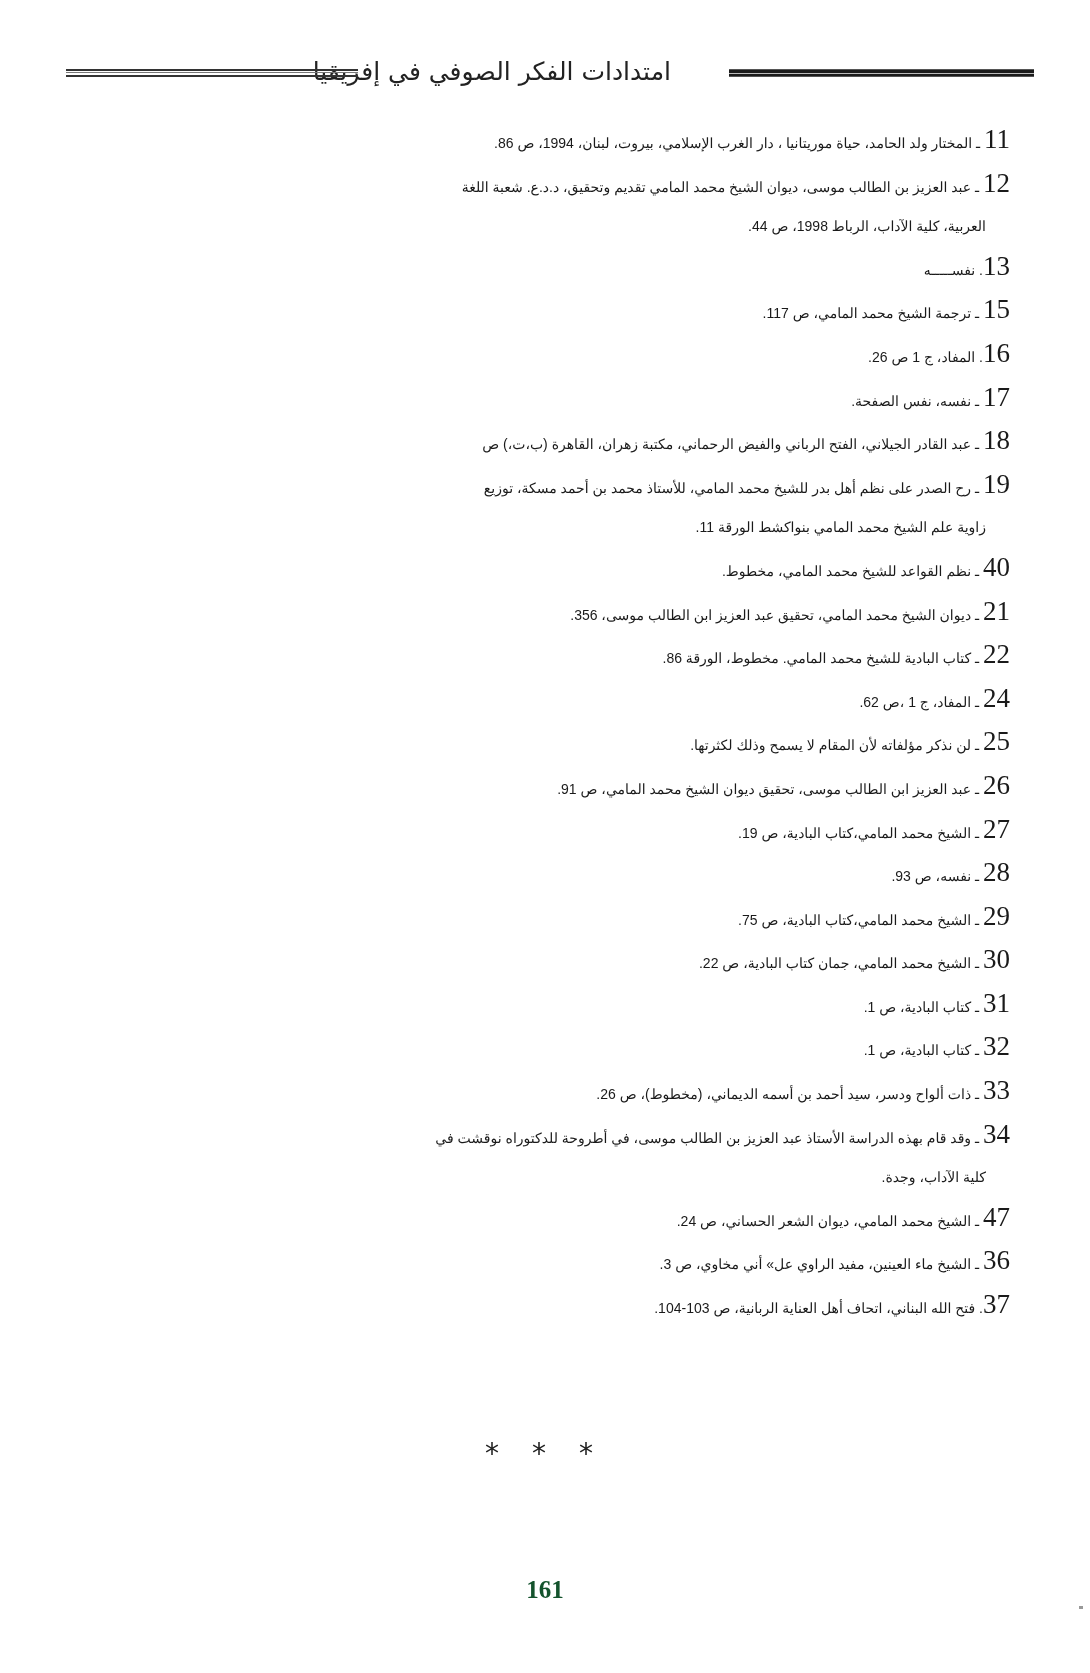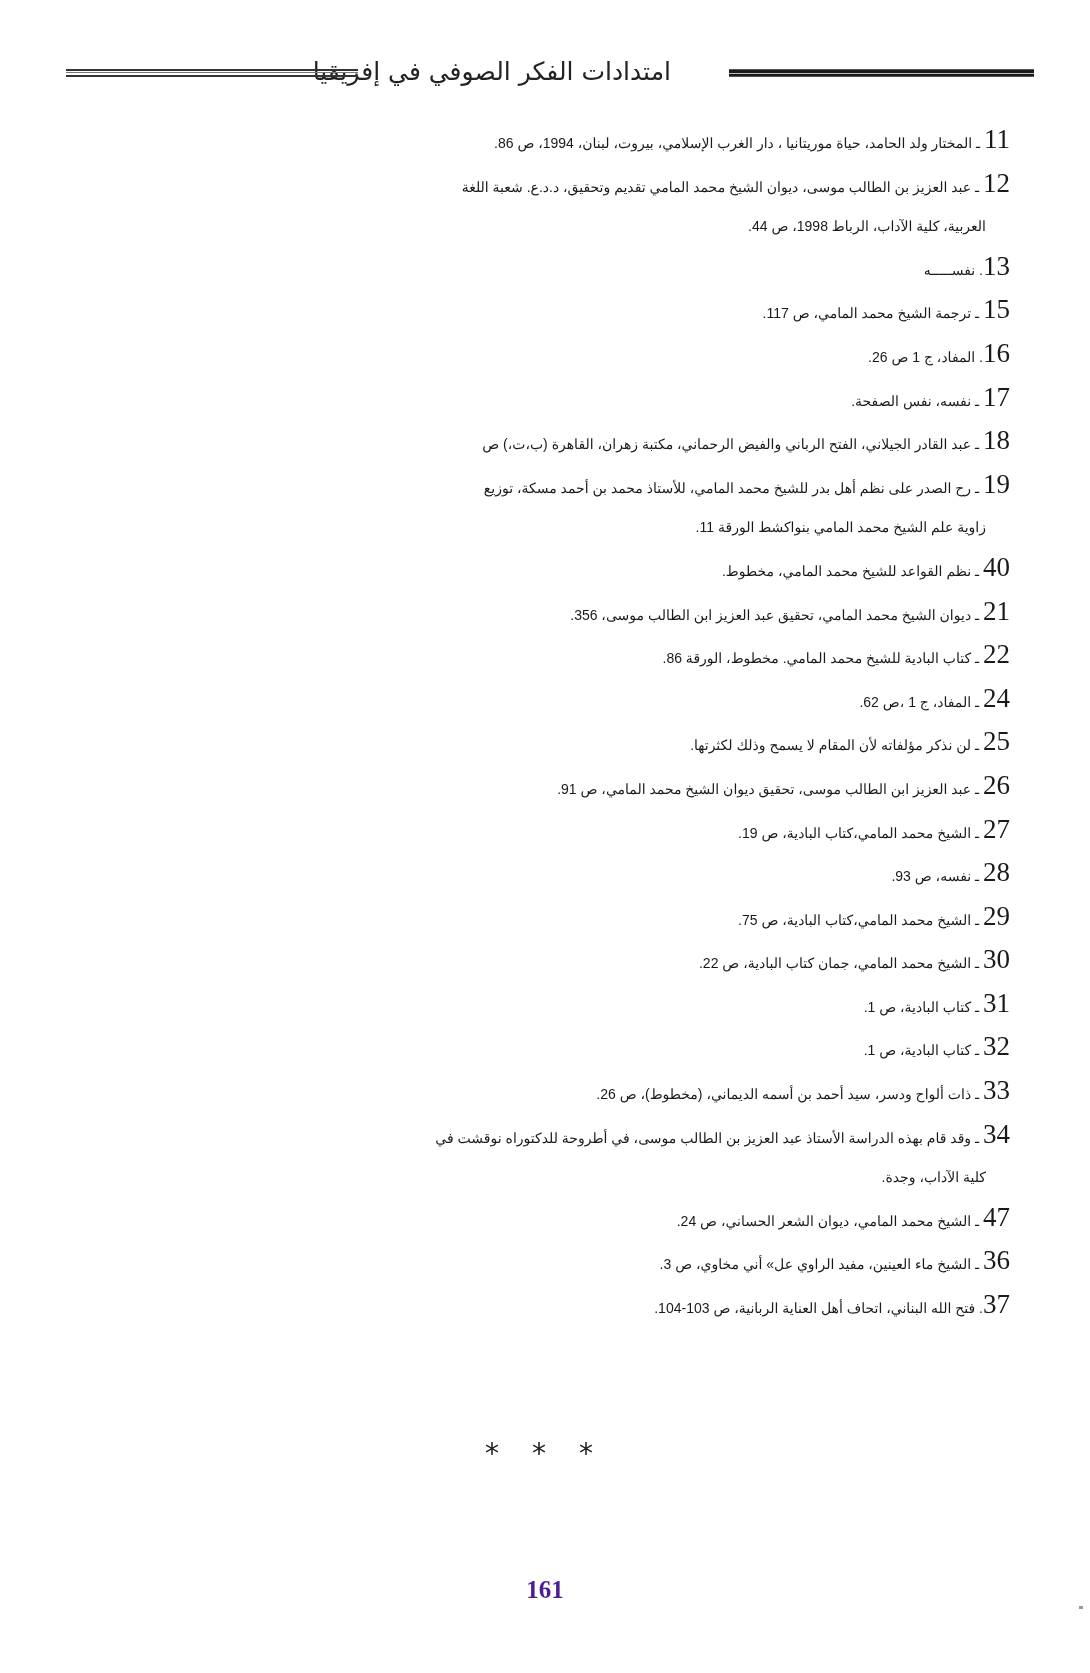--- a/index.html
+++ b/index.html
@@ -129,21 +129,21 @@
     }
     .page-number {
       position: absolute;
       top: 1576px;
       left: 0;
       width: 1090px;
       text-align: center;
       font-family: "Liberation Serif", "DejaVu Serif", serif;
       font-weight: bold;
       font-size: 25px;
-      color: #4c1d95;
+      color: #14532d;
     }
     .scan-speck {
       position: absolute;
       left: 1079px;
       top: 1606px;
       width: 4px;
       height: 3px;
       background: #999;
     }
   </style>

